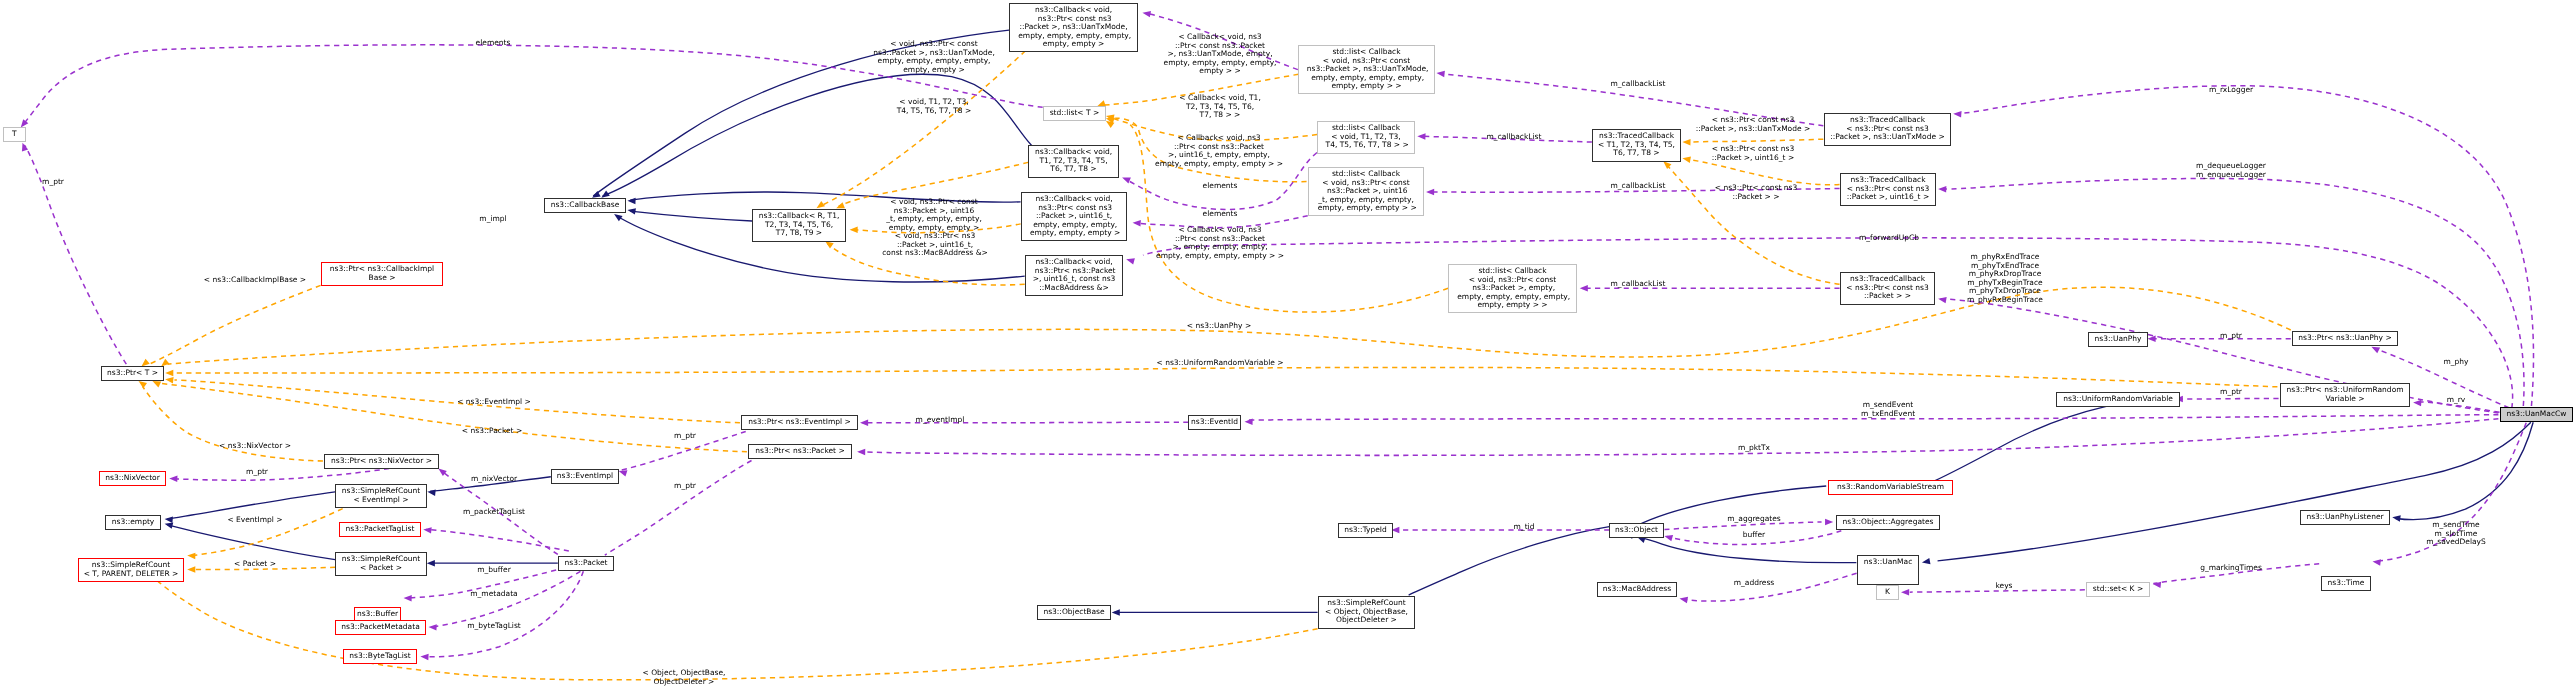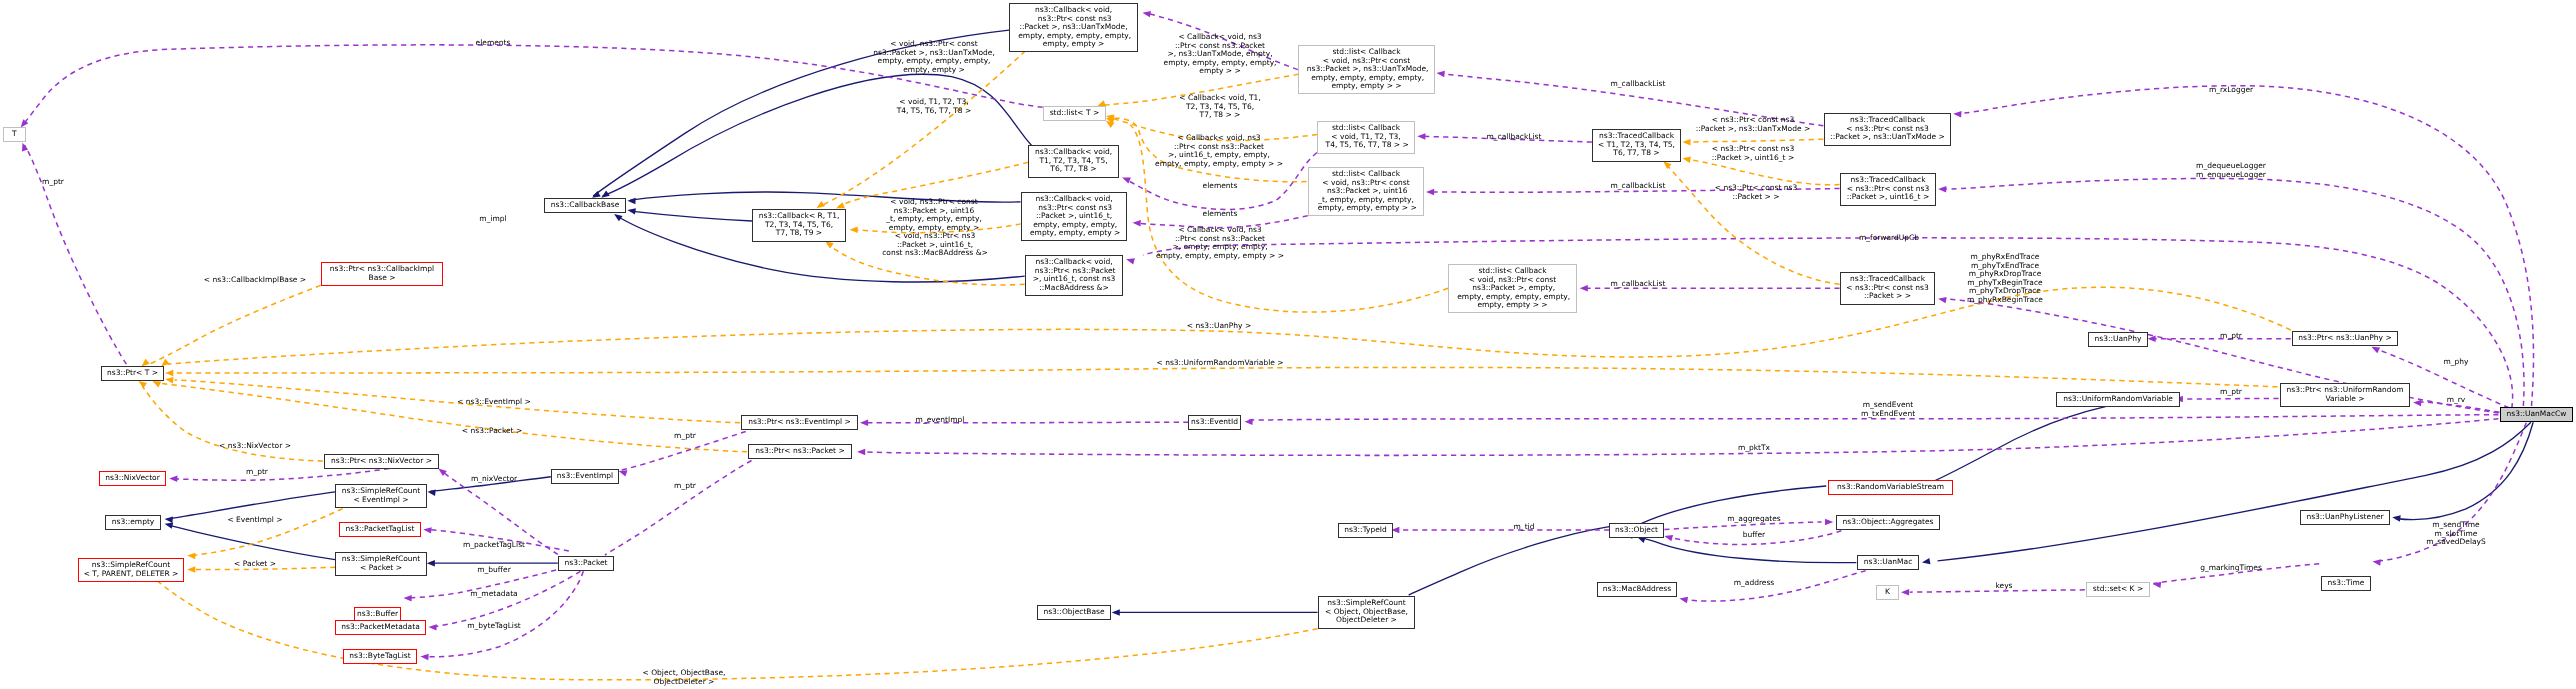--- a/index.html
+++ b/index.html
@@ -239,21 +239,21 @@
       <div class="node dark" style="left: 1338px; top: 523px; width: 55px; height: 15px;">ns3::TypeId</div>
       <div class="node dark" style="left: 1609px; top: 523px; width: 55px; height: 15px;">ns3::Object</div>
       <div class="node dark" style="left: 1836px; top: 515px; width: 104px; height: 15px;">ns3::Object::Aggregates</div>
       <div class="node red" style="left: 1828px; top: 480px; width: 125px; height: 15px;">ns3::RandomVariableStream</div>
       <div class="node dark" style="left: 2300px; top: 510px; width: 90px; height: 15px;">ns3::UanPhyListener</div>
       <div class="node red" style="left: 78px; top: 558px; width: 106px; height: 24px;">ns3::SimpleRefCount
 &lt; T, PARENT, DELETER &gt;</div>
       <div class="node dark" style="left: 335px; top: 552px; width: 92px; height: 24px;">ns3::SimpleRefCount
 &lt; Packet &gt;</div>
       <div class="node dark" style="left: 558px; top: 556px; width: 56px; height: 15px;">ns3::Packet</div>
-      <div class="node dark" style="left: 1857px; top: 555px; width: 62px; height: 15px;">ns3::UanMac</div>
+      <div class="node dark" style="left: 1857px; top: 555px; width: 62px; height: 30px;">ns3::UanMac</div>
       <div class="node dark" style="left: 2321px; top: 554px; width: 50px; height: 15px; margin-top: 22px;">ns3::Time</div>
       <div class="node red" style="left: 354px; top: 607px; width: 47px; height: 15px;">ns3::Buffer</div>
       <div class="node dark" style="left: 1597px; top: 582px; width: 80px; height: 15px;">ns3::Mac8Address</div>
       <div class="node gray" style="left: 1876px; top: 585px; width: 23px; height: 15px;">K</div>
       <div class="node gray" style="left: 2086px; top: 582px; width: 64px; height: 15px;">std::set&lt; K &gt;</div>
       <div class="node dark" style="left: 1037px; top: 605px; width: 74px; height: 15px;">ns3::ObjectBase</div>
       <div class="node dark" style="left: 1318px; top: 596px; width: 97px; height: 32.5px;">ns3::SimpleRefCount
 &lt; Object, ObjectBase,
 ObjectDeleter &gt;</div>
       <div class="node red" style="left: 335px; top: 620px; width: 91px; height: 15px;">ns3::PacketMetadata</div>
@@ -331,21 +331,21 @@
       <div class="elabel" style="left: 255px; top: 442px;">&lt; ns3::NixVector &gt;</div>
       <div class="elabel" style="left: 257px; top: 468px;">m_ptr</div>
       <div class="elabel" style="left: 494px; top: 475px;">m_nixVector</div>
       <div class="elabel" style="left: 685px; top: 482px;">m_ptr</div>
       <div class="elabel" style="left: 255px; top: 516px;">&lt; EventImpl &gt;</div>
       <div class="elabel" style="left: 1514px; top: 523px; padding-left: 20px;">m_tid</div>
       <div class="elabel" style="left: 1754px; top: 515px; text-align: right;">m_aggregates</div>
       <div class="elabel" style="left: 2456px; top: 521px;">m_sendTime
 m_slotTime
 m_savedDelayS</div>
-      <div class="elabel" style="left: 494px; top: 541px;">m_packetTagList</div>
+      <div class="elabel" style="left: 494px; top: 508px;">m_packetTagList</div>
       <div class="elabel" style="left: 1754px; top: 531px;">buffer</div>
       <div class="elabel" style="left: 255px; top: 560px;">&lt; Packet &gt;</div>
       <div class="elabel" style="left: 494px; top: 566px;">m_buffer</div>
       <div class="elabel" style="left: 2231px; top: 564px;">g_markingTimes</div>
       <div class="elabel" style="left: 1754px; top: 579px;">m_address</div>
       <div class="elabel" style="left: 2004px; top: 582px;">keys</div>
       <div class="elabel" style="left: 494px; top: 590px;">m_metadata</div>
       <div class="elabel" style="left: 494px; top: 622px;">m_byteTagList</div>
       <div class="elabel" style="left: 684px; top: 669px;">&lt; Object, ObjectBase,
 ObjectDeleter &gt;</div>

